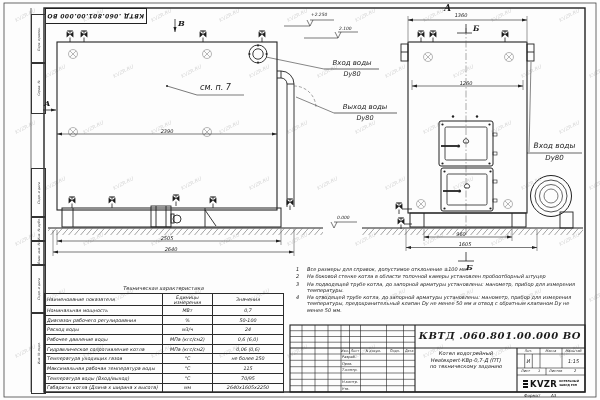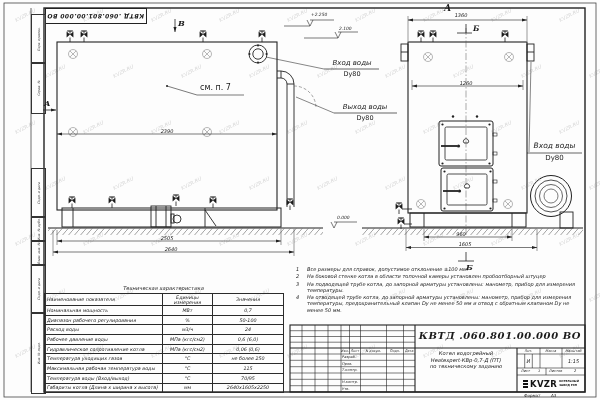--- a/index.html
+++ b/index.html
@@ -2,21 +2,21 @@
 <html><head>
 <meta charset="utf-8">
 <style>
   html,body{margin:0;padding:0;background:#fff;}
   .sheet{position:relative;width:600px;height:400px;background:#fdfdfd;overflow:hidden;
          font-family:"DejaVu Sans",sans-serif;color:#1b1b1b;}
   .sheet svg{position:absolute;left:0;top:0;z-index:2;}
   .wm{position:absolute;inset:0;z-index:1;}
   .wmt{position:absolute;font:italic 5px "DejaVu Sans",sans-serif;color:rgba(150,150,150,.38);
        transform:rotate(-28deg);white-space:nowrap;}
-  .t{position:absolute;z-index:3;white-space:nowrap;line-height:1.1;color:#1b1b1b;}
+  .t{position:absolute;z-index:3;font-style:italic;white-space:nowrap;line-height:1.1;color:#1b1b1b;}
   .c{text-align:center;}
   .dimt{font:italic 5px "DejaVu Sans",sans-serif;}
   .sec{font:italic bold 8px "DejaVu Serif",serif;}
   .lbl{font:italic 7px "DejaVu Sans",sans-serif;}
   .elev{font:italic 4.4px "DejaVu Sans",sans-serif;}
   .mbox{position:absolute;left:31px;width:13px;border:0.8px solid #333;z-index:3;
         display:flex;align-items:center;justify-content:center;overflow:hidden;background:transparent;}
   .mbox span{transform:rotate(-90deg);font:italic 3.2px "DejaVu Sans",sans-serif;white-space:nowrap;color:#333;}
   .stamp{position:absolute;left:45px;top:8px;width:100px;height:14px;border:1px solid #222;z-index:3;
          display:flex;align-items:center;justify-content:center;}

